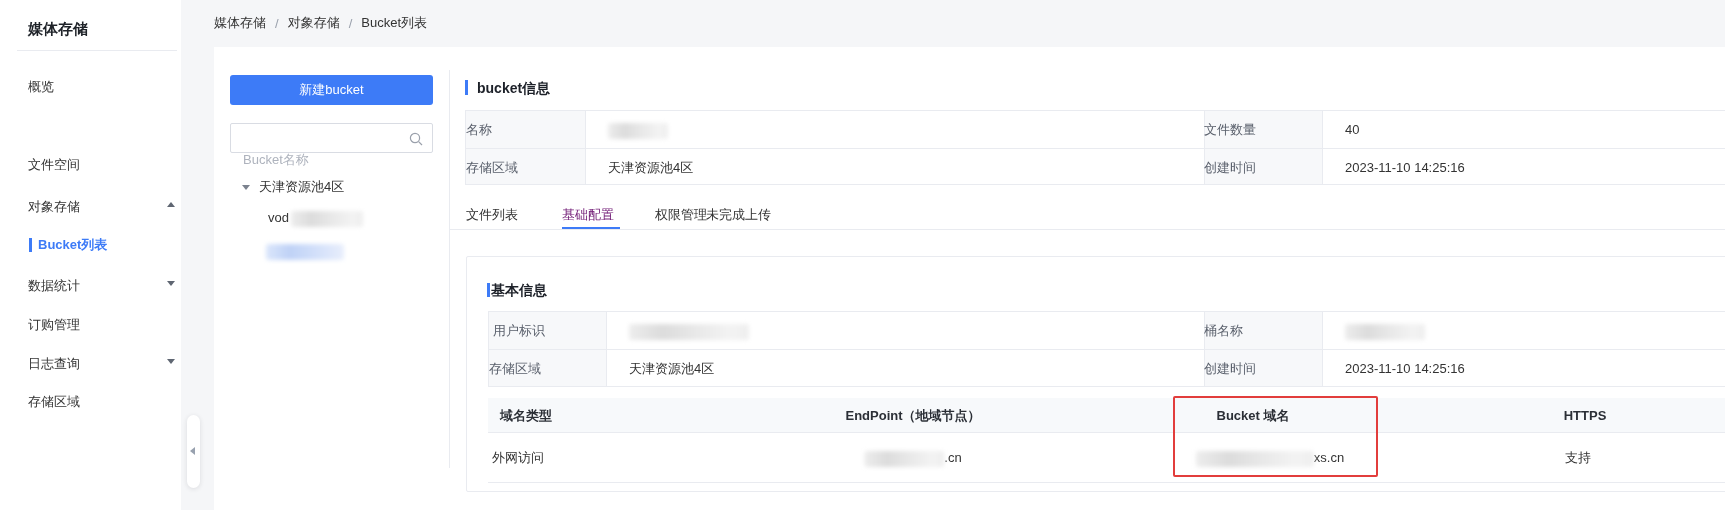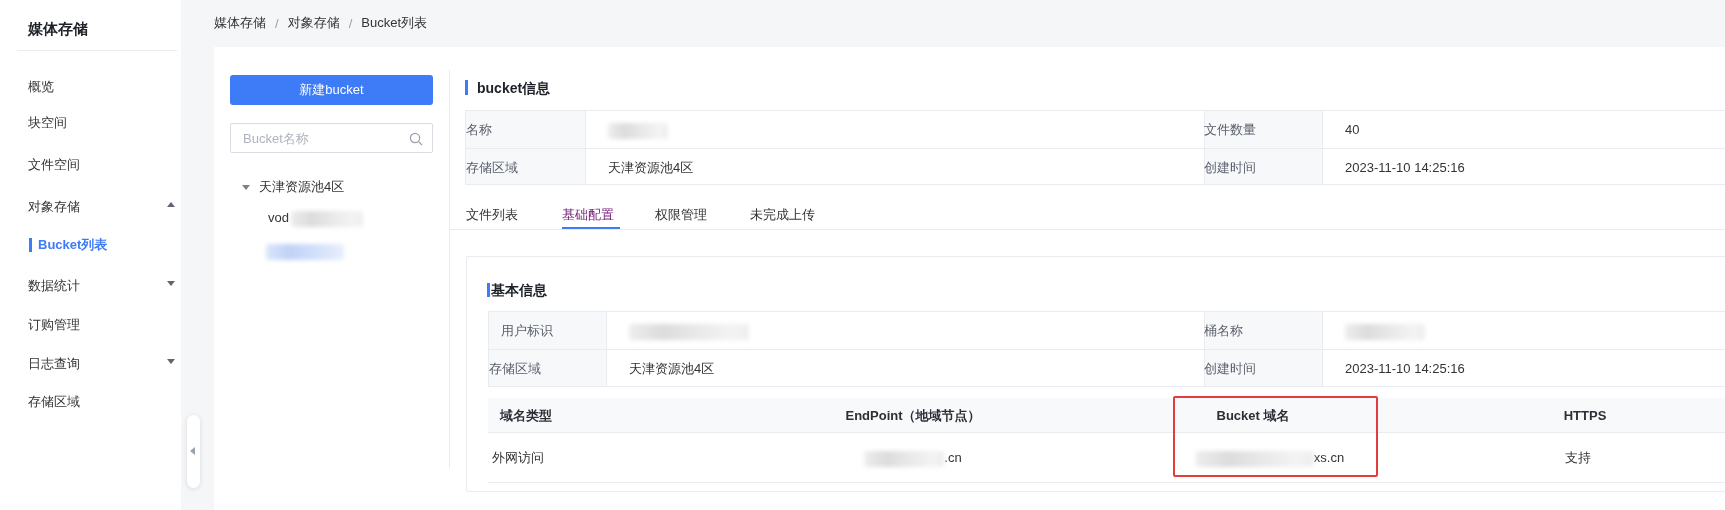--- a/index.html
+++ b/index.html
@@ -41,21 +41,21 @@
   
   .content-bg{ left:214px; top:47px; width:1511px; height:463px; background:#fff; }
 
   
   .btn-new{ left:230px; top:75px; width:203px; height:30px; background:#3d7bf7; color:#fff;
             border:none; border-radius:3px; font-size:13px; text-align:center; line-height:30px;
             cursor:pointer; font-family:inherit; }
   .search-box{ left:230px; top:123px; width:203px; height:30px; border:1px solid #d9dce3;
                border-radius:2px; background:#fff; }
   .search-box input{ width:100%; height:100%; border:none; outline:none; padding:0 30px 0 12px;
-               font-size:13px; color:#333; font-family:inherit; background:transparent; }
+               font-size:13px; color:#333; font-family:inherit; background:transparent;margin-top:21px; }
   .search-box input::placeholder{ color:#aeb3bd; }
   .search-ic{ position:absolute; right:9px; top:8px; }
   .tree-root{ left:242px; top:178px; height:18px; line-height:18px; cursor:pointer; color:#333; }
   .tree-caret{ display:inline-block; vertical-align:middle; margin-right:9px;
                width:0; height:0; border-left:4px solid transparent; border-right:4px solid transparent;
                border-top:5px solid #7b828e; }
   .tree-item{ height:18px; line-height:18px; cursor:pointer; color:#333; }
 
   .blur{ display:inline-block; height:16px; border-radius:3px; vertical-align:middle;
          background:linear-gradient(90deg,#ededed,#dcdcdc 28%,#e8e8e8 55%,#f3f3f3 85%,#eee);
@@ -102,21 +102,20 @@
 </head>
 <body>
 
 <div class="root">
 
   <div class="abs sidebar">
     <div class="abs sb-title">媒体存储</div>
     <div class="abs sb-divider"></div>
 
     <div class="abs sb-item" style="top:77px"><span>概览</span></div>
-    <div class="abs sb-item" style="top:113px"><span>块空间</span></div>
     <div class="abs sb-item" style="top:155px"><span>文件空间</span></div>
     <div class="abs sb-item" style="top:197px"><span>对象存储</span></div>
     <div class="abs sb-arrow tri-up" style="top:202px"></div>
 
     <div class="abs sb-bar" style="top:238px"></div>
     <div class="abs sb-item sub active" style="top:235px"><span>Bucket列表</span></div>
 
     <div class="abs sb-item" style="top:276px"><span>数据统计</span></div>
     <div class="abs sb-arrow tri-down" style="top:281px"></div>
     <div class="abs sb-item" style="top:354px"><span>日志查询</span></div>
@@ -176,34 +175,34 @@
 
     <div class="cell lbl" style="left:0; top:38px; width:120px; padding-right:30px">存储区域</div>
     <div class="cell val" style="left:142px; top:38px">天津资源池4区</div>
     <div class="cell lbl" style="left:738px; top:38px; width:119px; padding-right:16px">创建时间</div>
     <div class="cell val" style="left:879px; top:38px">2023-11-10 14:25:16</div>
   </div>
 
   <div class="abs tab" style="left:466px">文件列表</div>
   <div class="abs tab active" style="left:562px">基础配置</div>
   <div class="abs tab" style="left:655px">权限管理</div>
-  <div class="abs tab" style="left:750px">未完成上传</div>
+  <div class="abs tab" style="left:706px">未完成上传</div>
   <div class="abs tab-underline"></div>
   <div class="abs tab-border"></div>
 
   <div class="abs card"></div>
   <div class="abs sec-accent" style="left:487px; top:283px; height:14px"></div>
   <div class="abs sec-title" style="left:491px; top:282px">基本信息</div>
 
   <div class="abs info-table" style="left:488px; top:311px; width:1252px; height:76px">
     <div class="col-stripe" style="left:0; width:118px; border-right:1px solid #e9ebf0"></div>
     <div class="col-stripe" style="left:715px; width:119px; border-left:1px solid #e9ebf0; border-right:1px solid #e9ebf0"></div>
     <div class="row-line" style="top:37px"></div>
 
-    <div class="cell lbl" style="left:12px; top:0; width:118px; padding-right:12px">用户标识</div>
+    <div class="cell lbl" style="left:4px; top:0; width:118px; padding-right:12px">用户标识</div>
     <div class="cell val" style="left:140px; top:0"><span class="blur" style="width:120px"></span></div>
     <div class="cell lbl" style="left:715px; top:0; width:119px; padding-right:16px">桶名称</div>
     <div class="cell val" style="left:856px; top:0"><span class="blur" style="width:80px"></span></div>
 
     <div class="cell lbl" style="left:0; top:38px; width:118px; padding-right:12px">存储区域</div>
     <div class="cell val" style="left:140px; top:38px">天津资源池4区</div>
     <div class="cell lbl" style="left:715px; top:38px; width:119px; padding-right:16px">创建时间</div>
     <div class="cell val" style="left:856px; top:38px">2023-11-10 14:25:16</div>
   </div>
 

